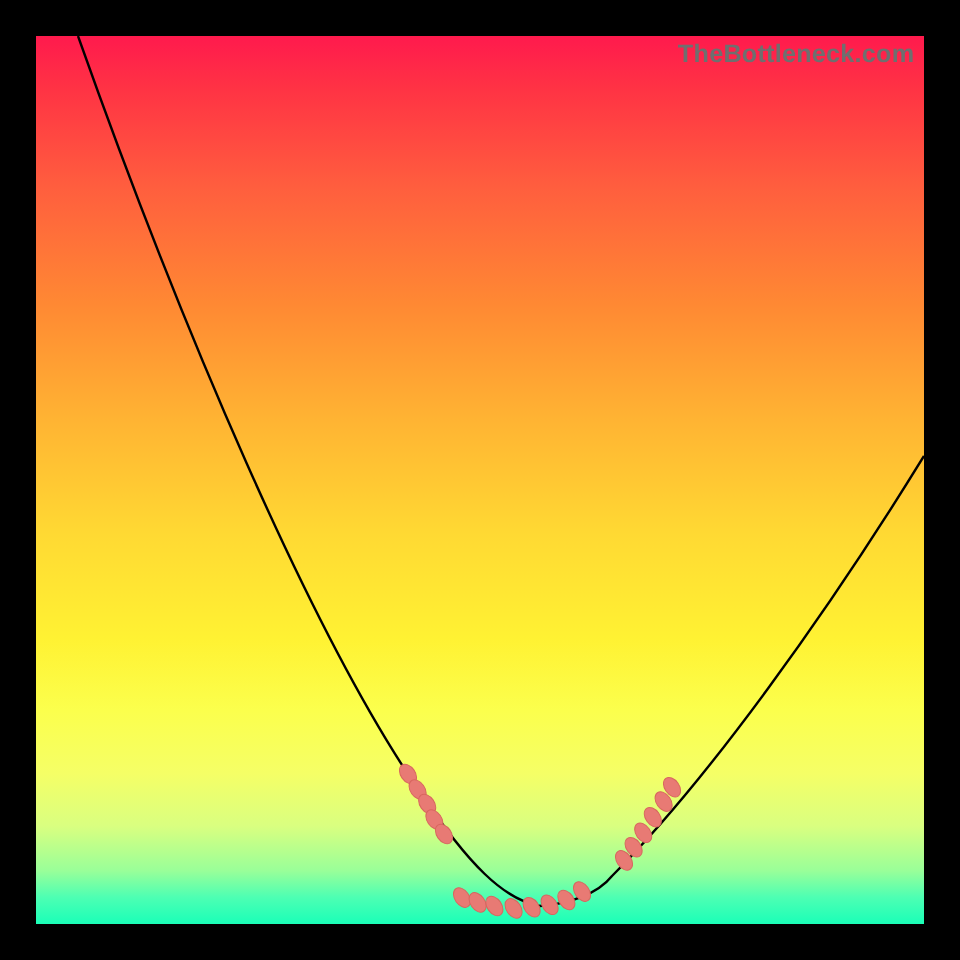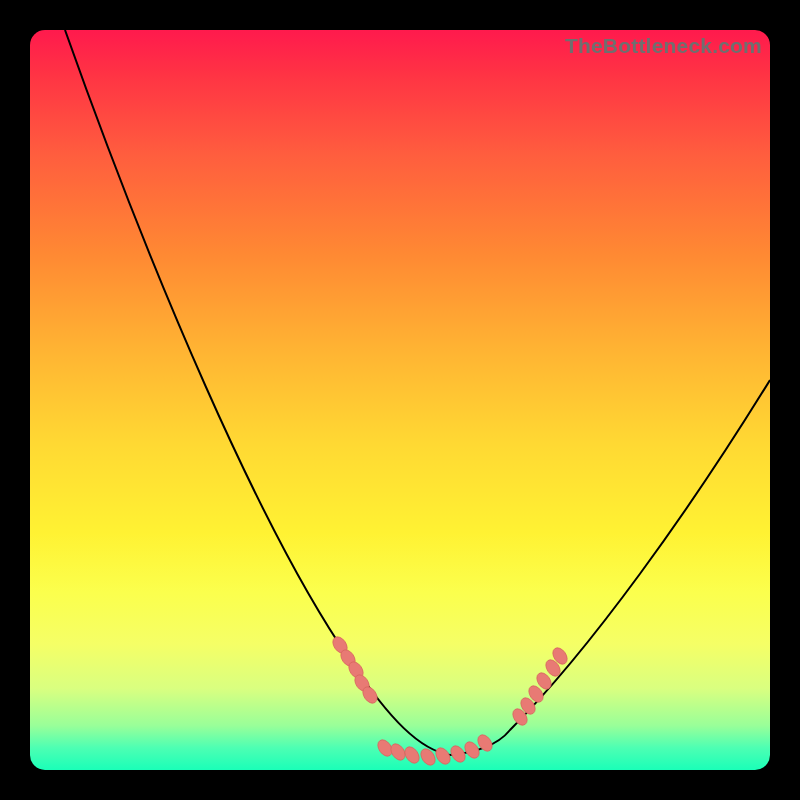--- a/index.html
+++ b/index.html
@@ -24,21 +24,20 @@
       #ffb333 43%,
       #ffd933 56%,
       #fff233 68%,
       #fbff4d 76%,
       #f5ff66 83%,
       #d9ff80 89%,
       #99ff99 94%,
       #4dffb3 97%,
       #1affb8 100%
     );
-    border-radius: 15px;
   }
   .watermark {
     position: absolute;
     top: 4px;
     right: 8px;
     font-family: Arial, Helvetica, sans-serif;
     font-size: 21px;
     font-weight: bold;
     color: #6f6f6f;
     letter-spacing: 0.2px;

